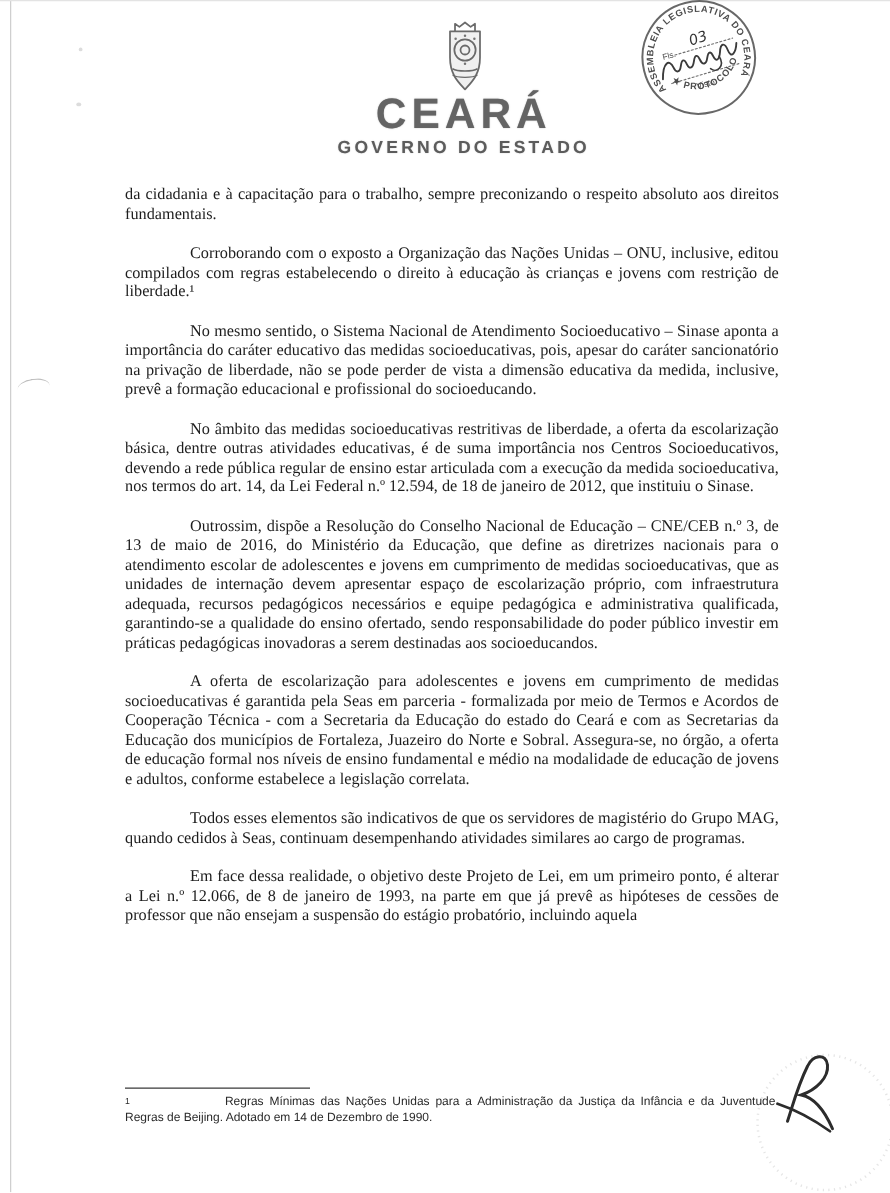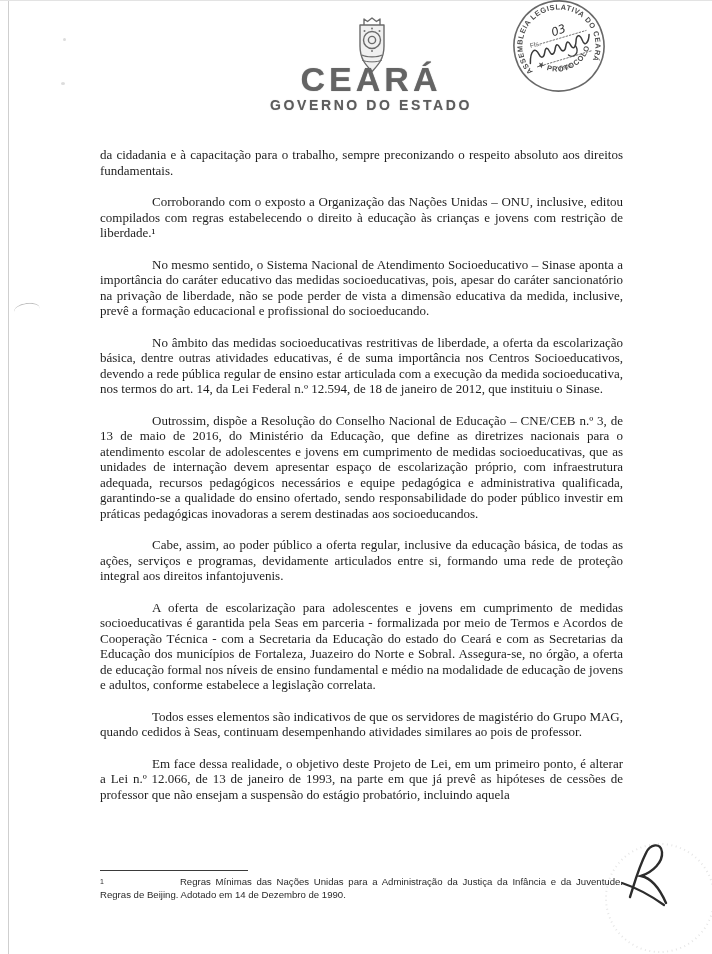--- a/index.html
+++ b/index.html
@@ -14,21 +14,21 @@
   .scan-edge-top  { position:absolute; left:0; top:0; width:712px; height:1px; background:#e3e3e3; }
   .pencil-mark {
     position:absolute; left:14px; top:303px; width:26px; height:14px;
     border-top:1.5px solid rgba(70,70,70,0.35); border-radius:50%;
     transform:rotate(-8deg);
   }
   .speck { position:absolute; border-radius:50%; background:rgba(60,60,60,0.18); }
 
   
   .emblem { position:absolute; left:349px; top:16px; }
-  .wordmark-wrap { position:absolute; left:211px; top:60px; width:320px; text-align:center; }
+  .wordmark-wrap { position:absolute; left:211px; top:72px; width:320px; text-align:center; }
   .wordmark {
     font-family:"Liberation Sans", sans-serif; font-weight:bold;
     font-size:34px; letter-spacing:4px; color:#646464;
     text-shadow:0 0 1px rgba(90,90,90,0.55);
   }
   .gov-subtitle {
     margin-top:-2px;
     font-family:"Liberation Sans", sans-serif; font-weight:bold;
     font-size:14px; letter-spacing:2.6px; color:#5c5c5c;
     text-shadow:0 0 1px rgba(90,90,90,0.4);
@@ -118,24 +118,23 @@
       </g>
     </svg>
   </div>
 
   <div class="doc-body">
     <p>da cidadania e à capacitação para o trabalho, sempre preconizando o respeito absoluto aos direitos fundamentais.</p>
     <p class="indent">Corroborando com o exposto a Organização das Nações Unidas – ONU, inclusive, editou compilados com regras estabelecendo o direito à educação às crianças e jovens com restrição de liberdade.¹</p>
     <p class="indent">No mesmo sentido, o Sistema Nacional de Atendimento Socioeducativo – Sinase aponta a importância do caráter educativo das medidas socioeducativas, pois, apesar do caráter sancionatório na privação de liberdade, não se pode perder de vista a dimensão educativa da medida, inclusive, prevê a formação educacional e profissional do socioeducando.</p>
     <p class="indent">No âmbito das medidas socioeducativas restritivas de liberdade, a oferta da escolarização básica, dentre outras atividades educativas, é de suma importância nos Centros Socioeducativos, devendo a rede pública regular de ensino estar articulada com a execução da medida socioeducativa, nos termos do art. 14, da Lei Federal n.º 12.594, de 18 de janeiro de 2012, que instituiu o Sinase.</p>
     <p class="indent">Outrossim, dispõe a Resolução do Conselho Nacional de Educação – CNE/CEB n.º 3, de 13 de maio de 2016, do Ministério da Educação, que define as diretrizes nacionais para o atendimento escolar de adolescentes e jovens em cumprimento de medidas socioeducativas, que as unidades de internação devem apresentar espaço de escolarização próprio, com infraestrutura adequada, recursos pedagógicos necessários e equipe pedagógica e administrativa qualificada, garantindo-se a qualidade do ensino ofertado, sendo responsabilidade do poder público investir em práticas pedagógicas inovadoras a serem destinadas aos socioeducandos.</p>
-    <p class="indent">Cabe, assim, ao poder público a oferta regular, inclusive da educação básica, de todas as ações, serviços e programas, devidamente articulados entre si, formando uma rede de proteção integral aos direitos infantojuvenis.</p>
     <p class="indent">A oferta de escolarização para adolescentes e jovens em cumprimento de medidas socioeducativas é garantida pela Seas em parceria - formalizada por meio de Termos e Acordos de Cooperação Técnica - com a Secretaria da Educação do estado do Ceará e com as Secretarias da Educação dos municípios de Fortaleza, Juazeiro do Norte e Sobral. Assegura-se, no órgão, a oferta de educação formal nos níveis de ensino fundamental e médio na modalidade de educação de jovens e adultos, conforme estabelece a legislação correlata.</p>
-    <p class="indent">Todos esses elementos são indicativos de que os servidores de magistério do Grupo MAG, quando cedidos à Seas, continuam desempenhando atividades similares ao pois de professor.</p>
-    <p class="indent">Em face dessa realidade, o objetivo deste Projeto de Lei, em um primeiro ponto, é alterar a Lei n.º 12.066, de 13 de janeiro de 1993, na parte em que já prevê as hipóteses de cessões de professor que não ensejam a suspensão do estágio probatório, incluindo aquela</p>
+    <p class="indent">Todos esses elementos são indicativos de que os servidores de magistério do Grupo MAG, quando cedidos à Seas, continuam desempenhando atividades similares ao cargo de programas.</p>
+    <p class="indent">Em face dessa realidade, o objetivo deste Projeto de Lei, em um primeiro ponto, é alterar a Lei n.º 12.066, de 8 de janeiro de 1993, na parte em que já prevê as hipóteses de cessões de professor que não ensejam a suspensão do estágio probatório, incluindo aquela</p>
   </div>
 
   <div class="footnote">
     <div class="footnote-rule"></div>
     <div class="footnote-text">
       <sup>1</sup><span class="fn-body">Regras Mínimas das Nações Unidas para a Administração da Justiça da Infância e da Juventude. Regras de Beijing. Adotado em 14 de Dezembro de 1990.</span>
     </div>
   </div>
 
   <div class="rubric">

